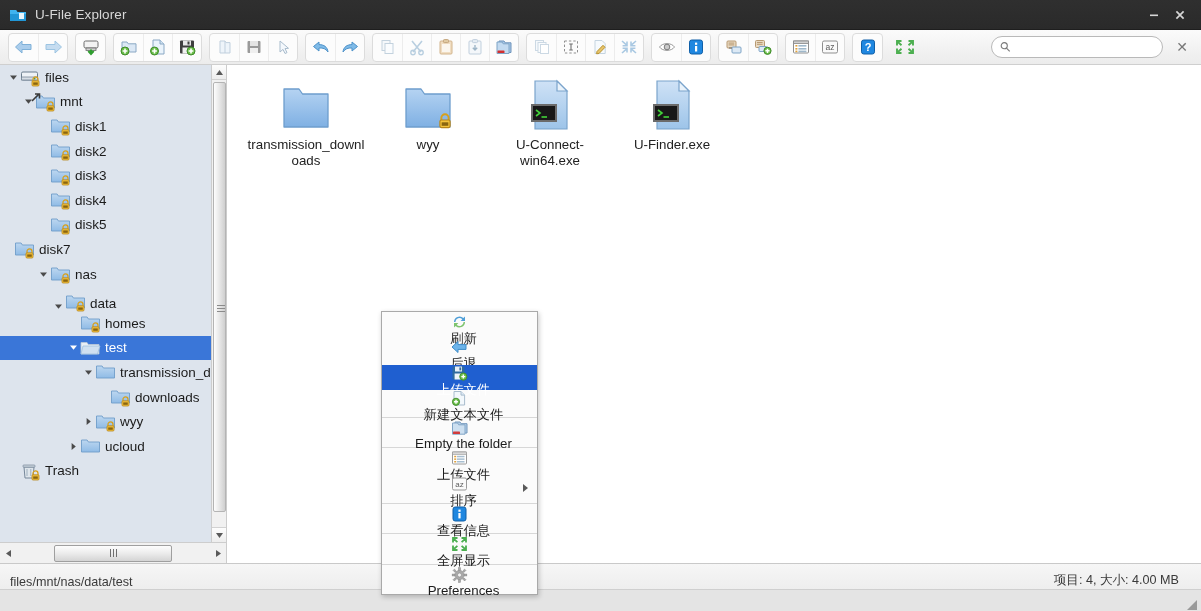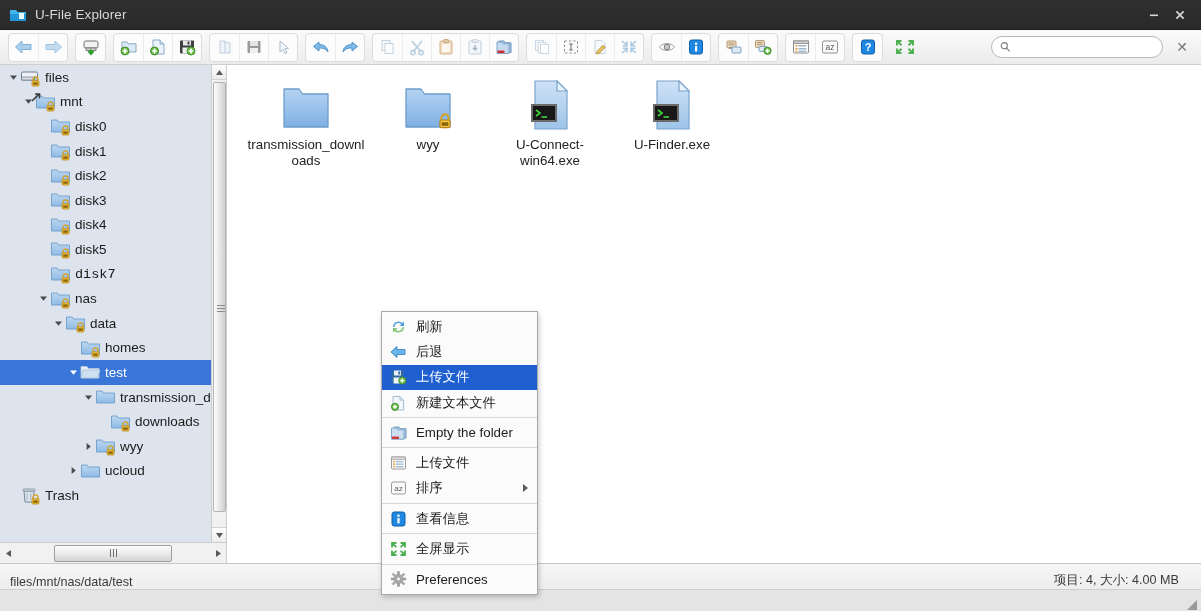--- a/index.html
+++ b/index.html
@@ -150,21 +150,21 @@
 
   
   #ctxmenu {
     position: absolute; left: 381px; top: 246px; width: 157px;
     background: #fbfbfb; border: 1px solid #a9a9a9;
     box-shadow: 1px 2px 5px rgba(0,0,0,.22);
     padding: 2px 0; z-index: 50;
   }
   .mi {
     height: 25.3px; display: flex; align-items: center; padding-left: 8px;
-    font-size: 13.3px; color: #1c1c1c; cursor: default; position: relative;
+    font-size: 13.3px; color: #1c1c1c; cursor: default; position: relative; flex-direction: column;
   }
   .mi.sel { background: #1f5fd0; color: #ffffff; }
   .mi .mico { width: 18px; min-width: 18px; height: 16px; margin-right: 8px; position: relative; }
   .msep { height: 1px; background: #d7d7d7; margin: 2px 0; }
   .submark {
     position: absolute; right: 9px; top: 50%; transform: translateY(-50%);
     width: 0; height: 0; border-left: 5px solid #5a5a5a;
     border-top: 4px solid transparent; border-bottom: 4px solid transparent;
   }
 
@@ -508,108 +508,91 @@
                     <stop offset="0" stop-color="#bdd7f0"></stop>
                     <stop offset="1" stop-color="#8fbbe6"></stop>
                   </linearGradient>
                 </defs>
                 <path d="M1.5 3h5.6l1.3 2H19.5v10H1.5z" fill="url(#fg2118)" stroke="#6f9dc9" stroke-width=".9" stroke-linejoin="round"></path>
               </svg><svg width="11" height="11" viewBox="0 0 11 11" style="position:absolute;right:0px;bottom:-1px">
                 <path d="M3 5 V3.4 a2.5 2.5 0 0 1 5 0 V5" fill="none" stroke="#d8a01c" stroke-width="1.3"></path>
                 <rect x="2" y="4.8" width="7" height="5.2" rx="1" fill="#f3c33c" stroke="#b8851a" stroke-width=".8"></rect>
                 <rect x="3.2" y="6.4" width="4.6" height="2.4" fill="#8a6510"></rect>
               </svg></span>
-            <span class="tlabel">disk0</span>
+            <span class="tlabel">disk1</span>
           </div>
           <div class="tnode" style="padding-left: 36px;">
             <span class="twist"></span>
             <span class="ticon" style="position: relative; display: block; width: 21px; height: 18px;"><svg width="21" height="18" viewBox="0 0 21 18">
                 <defs>
                   <linearGradient id="fg2118" x1="0" y1="0" x2="0" y2="1">
                     <stop offset="0" stop-color="#bdd7f0"></stop>
                     <stop offset="1" stop-color="#8fbbe6"></stop>
                   </linearGradient>
                 </defs>
                 <path d="M1.5 3h5.6l1.3 2H19.5v10H1.5z" fill="url(#fg2118)" stroke="#6f9dc9" stroke-width=".9" stroke-linejoin="round"></path>
               </svg><svg width="11" height="11" viewBox="0 0 11 11" style="position:absolute;right:0px;bottom:-1px">
                 <path d="M3 5 V3.4 a2.5 2.5 0 0 1 5 0 V5" fill="none" stroke="#d8a01c" stroke-width="1.3"></path>
                 <rect x="2" y="4.8" width="7" height="5.2" rx="1" fill="#f3c33c" stroke="#b8851a" stroke-width=".8"></rect>
                 <rect x="3.2" y="6.4" width="4.6" height="2.4" fill="#8a6510"></rect>
               </svg></span>
-            <span class="tlabel">disk1</span>
+            <span class="tlabel">disk2</span>
           </div>
           <div class="tnode" style="padding-left: 36px;">
             <span class="twist"></span>
             <span class="ticon" style="position: relative; display: block; width: 21px; height: 18px;"><svg width="21" height="18" viewBox="0 0 21 18">
                 <defs>
                   <linearGradient id="fg2118" x1="0" y1="0" x2="0" y2="1">
                     <stop offset="0" stop-color="#bdd7f0"></stop>
                     <stop offset="1" stop-color="#8fbbe6"></stop>
                   </linearGradient>
                 </defs>
                 <path d="M1.5 3h5.6l1.3 2H19.5v10H1.5z" fill="url(#fg2118)" stroke="#6f9dc9" stroke-width=".9" stroke-linejoin="round"></path>
               </svg><svg width="11" height="11" viewBox="0 0 11 11" style="position:absolute;right:0px;bottom:-1px">
                 <path d="M3 5 V3.4 a2.5 2.5 0 0 1 5 0 V5" fill="none" stroke="#d8a01c" stroke-width="1.3"></path>
                 <rect x="2" y="4.8" width="7" height="5.2" rx="1" fill="#f3c33c" stroke="#b8851a" stroke-width=".8"></rect>
                 <rect x="3.2" y="6.4" width="4.6" height="2.4" fill="#8a6510"></rect>
               </svg></span>
-            <span class="tlabel">disk2</span>
+            <span class="tlabel">disk3</span>
           </div>
           <div class="tnode" style="padding-left: 36px;">
             <span class="twist"></span>
             <span class="ticon" style="position: relative; display: block; width: 21px; height: 18px;"><svg width="21" height="18" viewBox="0 0 21 18">
                 <defs>
                   <linearGradient id="fg2118" x1="0" y1="0" x2="0" y2="1">
                     <stop offset="0" stop-color="#bdd7f0"></stop>
                     <stop offset="1" stop-color="#8fbbe6"></stop>
                   </linearGradient>
                 </defs>
                 <path d="M1.5 3h5.6l1.3 2H19.5v10H1.5z" fill="url(#fg2118)" stroke="#6f9dc9" stroke-width=".9" stroke-linejoin="round"></path>
               </svg><svg width="11" height="11" viewBox="0 0 11 11" style="position:absolute;right:0px;bottom:-1px">
                 <path d="M3 5 V3.4 a2.5 2.5 0 0 1 5 0 V5" fill="none" stroke="#d8a01c" stroke-width="1.3"></path>
                 <rect x="2" y="4.8" width="7" height="5.2" rx="1" fill="#f3c33c" stroke="#b8851a" stroke-width=".8"></rect>
                 <rect x="3.2" y="6.4" width="4.6" height="2.4" fill="#8a6510"></rect>
               </svg></span>
-            <span class="tlabel">disk3</span>
+            <span class="tlabel">disk4</span>
           </div>
           <div class="tnode" style="padding-left: 36px;">
             <span class="twist"></span>
             <span class="ticon" style="position: relative; display: block; width: 21px; height: 18px;"><svg width="21" height="18" viewBox="0 0 21 18">
                 <defs>
                   <linearGradient id="fg2118" x1="0" y1="0" x2="0" y2="1">
                     <stop offset="0" stop-color="#bdd7f0"></stop>
                     <stop offset="1" stop-color="#8fbbe6"></stop>
                   </linearGradient>
                 </defs>
                 <path d="M1.5 3h5.6l1.3 2H19.5v10H1.5z" fill="url(#fg2118)" stroke="#6f9dc9" stroke-width=".9" stroke-linejoin="round"></path>
               </svg><svg width="11" height="11" viewBox="0 0 11 11" style="position:absolute;right:0px;bottom:-1px">
                 <path d="M3 5 V3.4 a2.5 2.5 0 0 1 5 0 V5" fill="none" stroke="#d8a01c" stroke-width="1.3"></path>
                 <rect x="2" y="4.8" width="7" height="5.2" rx="1" fill="#f3c33c" stroke="#b8851a" stroke-width=".8"></rect>
                 <rect x="3.2" y="6.4" width="4.6" height="2.4" fill="#8a6510"></rect>
               </svg></span>
-            <span class="tlabel">disk4</span>
-          </div>
-          <div class="tnode" style="padding-left: 36px;">
-            <span class="twist"></span>
-            <span class="ticon" style="position: relative; display: block; width: 21px; height: 18px;"><svg width="21" height="18" viewBox="0 0 21 18">
-                <defs>
-                  <linearGradient id="fg2118" x1="0" y1="0" x2="0" y2="1">
-                    <stop offset="0" stop-color="#bdd7f0"></stop>
-                    <stop offset="1" stop-color="#8fbbe6"></stop>
-                  </linearGradient>
-                </defs>
-                <path d="M1.5 3h5.6l1.3 2H19.5v10H1.5z" fill="url(#fg2118)" stroke="#6f9dc9" stroke-width=".9" stroke-linejoin="round"></path>
-              </svg><svg width="11" height="11" viewBox="0 0 11 11" style="position:absolute;right:0px;bottom:-1px">
-                <path d="M3 5 V3.4 a2.5 2.5 0 0 1 5 0 V5" fill="none" stroke="#d8a01c" stroke-width="1.3"></path>
-                <rect x="2" y="4.8" width="7" height="5.2" rx="1" fill="#f3c33c" stroke="#b8851a" stroke-width=".8"></rect>
-                <rect x="3.2" y="6.4" width="4.6" height="2.4" fill="#8a6510"></rect>
-              </svg></span>
             <span class="tlabel">disk5</span>
           </div>
-          <div class="tnode" style="padding-left: 36px; font-family: Liberation Mono, monospace;">
+          <div class="tnode" style="">
             <span class="twist"></span>
             <span class="ticon" style="position: relative; display: block; width: 21px; height: 18px;"><svg width="21" height="18" viewBox="0 0 21 18">
                 <defs>
                   <linearGradient id="fg2118" x1="0" y1="0" x2="0" y2="1">
                     <stop offset="0" stop-color="#bdd7f0"></stop>
                     <stop offset="1" stop-color="#8fbbe6"></stop>
                   </linearGradient>
                 </defs>
                 <path d="M1.5 3h5.6l1.3 2H19.5v10H1.5z" fill="url(#fg2118)" stroke="#6f9dc9" stroke-width=".9" stroke-linejoin="round"></path>
               </svg><svg width="11" height="11" viewBox="0 0 11 11" style="position:absolute;right:0px;bottom:-1px">
@@ -633,21 +616,21 @@
                   </linearGradient>
                 </defs>
                 <path d="M1.5 3h5.6l1.3 2H19.5v10H1.5z" fill="url(#fg2118)" stroke="#6f9dc9" stroke-width=".9" stroke-linejoin="round"></path>
               </svg><svg width="11" height="11" viewBox="0 0 11 11" style="position:absolute;right:0px;bottom:-1px">
                 <path d="M3 5 V3.4 a2.5 2.5 0 0 1 5 0 V5" fill="none" stroke="#d8a01c" stroke-width="1.3"></path>
                 <rect x="2" y="4.8" width="7" height="5.2" rx="1" fill="#f3c33c" stroke="#b8851a" stroke-width=".8"></rect>
                 <rect x="3.2" y="6.4" width="4.6" height="2.4" fill="#8a6510"></rect>
               </svg></span>
             <span class="tlabel">nas</span>
           </div>
-          <div class="tnode" style="padding-left: 51px;">
+          <div class="tnode" style="padding-left: 51px; align-items: flex-end;">
             <span class="twist">
               <svg width="9" height="9" viewBox="0 0 9 9">
                 <path d="M1 2.6 L8 2.6 L4.5 6.8 Z" fill="#4a4a4a"></path>
               </svg>
             </span>
             <span class="ticon" style="position: relative; display: block; width: 21px; height: 18px;"><svg width="21" height="18" viewBox="0 0 21 18">
                 <defs>
                   <linearGradient id="fg2118" x1="0" y1="0" x2="0" y2="1">
                     <stop offset="0" stop-color="#bdd7f0"></stop>
                     <stop offset="1" stop-color="#8fbbe6"></stop>

